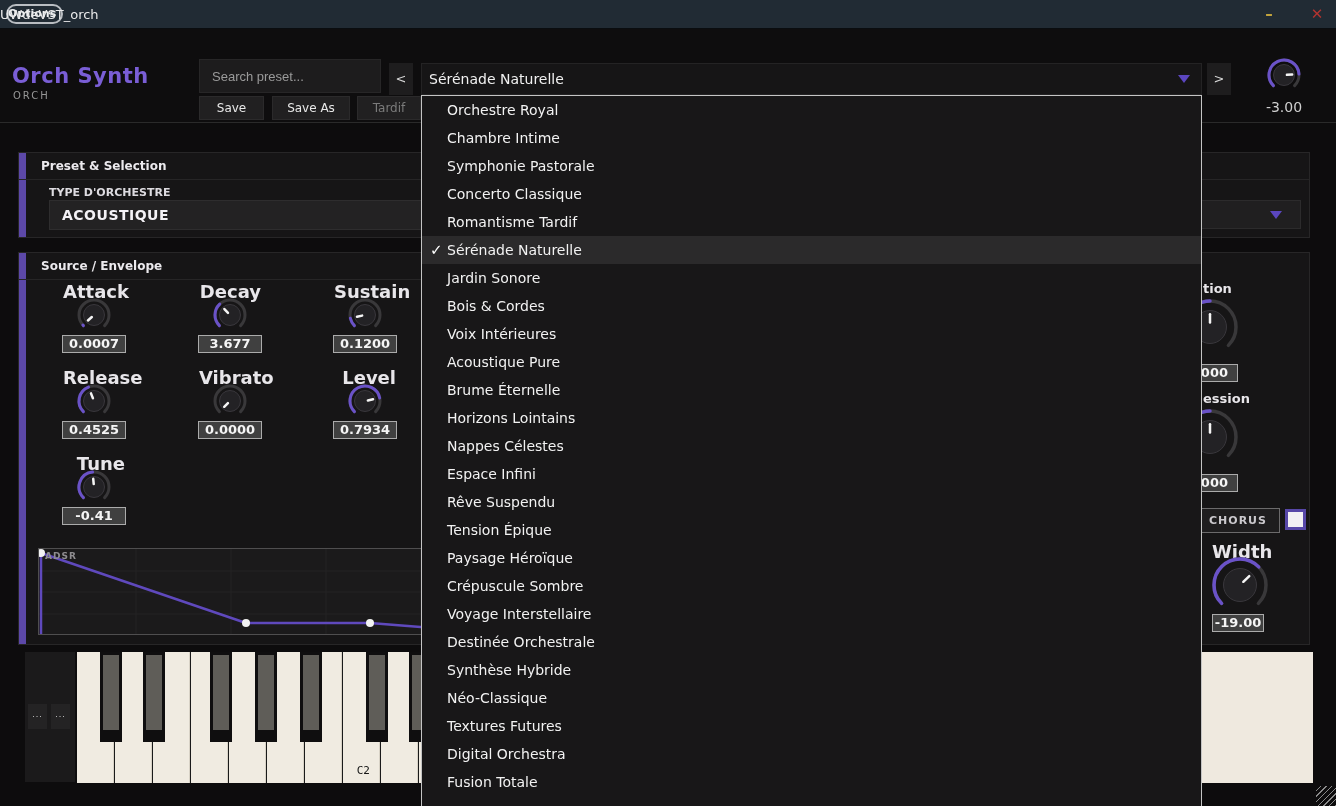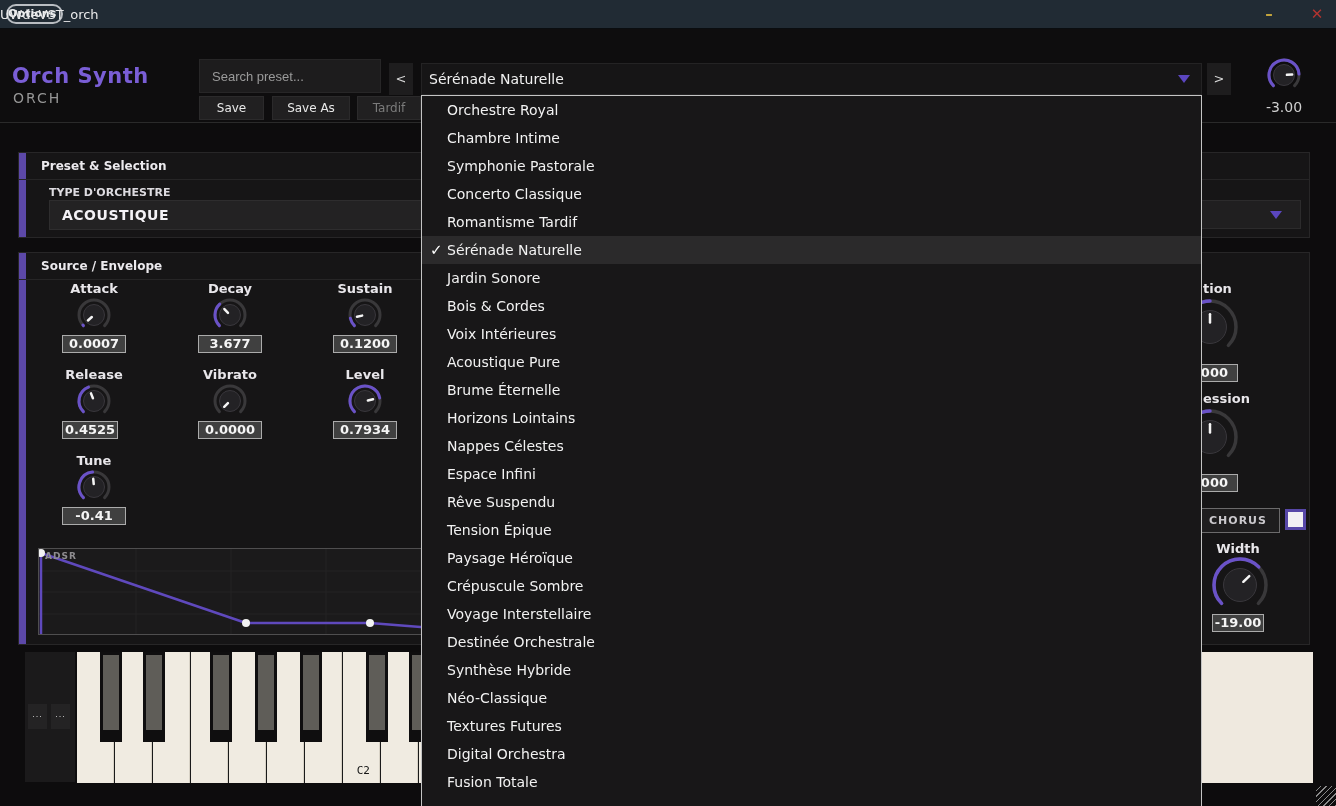--- a/index.html
+++ b/index.html
@@ -16,21 +16,21 @@
     color:#e9e9ea; font-size:13px; }
   #min-btn { position:absolute; left:1258px; top:3px; width:22px; height:22px;
     color:#c2a33c; font-size:15px; font-weight:bold; text-align:center; line-height:22px; }
   #close-btn { position:absolute; left:1306px; top:3px; width:22px; height:22px;
     color:#b23430; font-size:15px; font-weight:bold; text-align:center; line-height:22px; }
 
   
   #header { position:absolute; left:0; top:29px; width:1336px; height:94px;
     border-bottom:1px solid #2a2a2a; background:#0e0d0e; }
   #logo { position:absolute; left:12px; top:35px; color:#7a5ed6; font-size:21px; font-weight:bold; letter-spacing:.5px; }
-  #logo-sub { position:absolute; left:13px; top:61px; color:#969696; font-size:14px; letter-spacing:2px; }
+  #logo-sub { position:absolute; left:13px; top:61px; color:#969696; font-size:10px; letter-spacing:2px; }
   #search { position:absolute; left:199px; top:30px; width:182px; height:34px;
     background:#1d1c1d; border:1px solid #272627; color:#c8c8c8; font-size:13px; padding-left:12px; outline:none; }
   #search::placeholder { color:#9a9a9a; }
   .hbtn { position:absolute; height:24px; background:#212021; border:1px solid #2b2a2b;
     color:#e8e8e8; font-size:12px; text-align:center; }
   #save-btn { left:199px; top:67px; width:65px; line-height:22px;text-align:center; }
   #saveas-btn { left:272px; top:67px; width:78px; line-height:22px; }
   #delete-btn { left:357px; top:67px; width:64px; line-height:22px; color:#7b7b7b; }
   #prev-btn,#next-btn { position:absolute; top:34px; width:24px; height:32px; background:#1e1d1e;
     color:#d8d8d8; font-size:13px; text-align:center; line-height:32px; }
@@ -55,21 +55,21 @@
     border:1px solid #2e2d2e; color:#f4f2f6; font-size:14px; font-weight:bold; letter-spacing:.5px;
     line-height:28px; padding-left:12px; }
   #type-select .dd-arrow { position:absolute; right:12px; top:11px; }
   #panel-env { left:18px; top:252px; width:637px; height:393px; }
   #panel-right-top { left:672px; top:152px; width:638px; height:86px; }
   #rt-select { position:absolute; left:28px; top:47px; width:600px; height:29px; background:#201f20;
     border:1px solid #2c2b2c; }
   #rt-select .dd-arrow { position:absolute; right:18px; top:10px; }
   #panel-right { left:672px; top:252px; width:638px; height:393px; }
 
-  .knob-label { position:absolute; font-size:13px; font-weight:bold; color:#e8e6ea; text-align:center; }
+  .knob-label { position:absolute; font-size:18px; font-weight:bold; color:#e8e6ea; text-align:right; }
   .vbox { position:absolute; background:#404040; border:1px solid #ababab; color:#f5f5f5;
     font-size:13px; font-weight:bold; text-align:center; height:18px; line-height:16px; }
   .knob { position:absolute; }
 
   
   #env-graph { position:absolute; left:38px; top:548px; width:605px; height:87px;
     background:#1b1a1b; border:1px solid #4f4e4f; }
   #env-label { position:absolute; left:6px; top:2px; font-size:9px; font-weight:bold; color:#8f8d90; letter-spacing:1px; }
 
   
@@ -188,21 +188,21 @@
       <path d="M 7.393398282201787 28.606601717798213 A 15 15 0 1 1 28.606601717798213 28.606601717798213" stroke="#39383a" stroke-width="3" fill="none" stroke-linecap="round"></path>
       <circle cx="18" cy="18" r="10.5" fill="#232225" stroke="#39373c" stroke-width="1"></circle>
       <line x1="15.92110606331155" y1="20.07889393668845" x2="12.208795462082175" y2="23.791204537917825" stroke="#f5f5f5" stroke-width="2.5" stroke-linecap="round"></line>
     </svg></div>
 <div class="knob" style="left:347px;top:383px;"><svg width="36" height="36">
       <path d="M 7.393398282201787 28.606601717798213 A 15 15 0 1 1 28.606601717798213 28.606601717798213" stroke="#39383a" stroke-width="3" fill="none" stroke-linecap="round"></path>
       <path d="M 7.393398282201787 28.606601717798213 A 15 15 0 1 1 32.68834215932649 14.958190569652317" stroke="#6a52c8" stroke-width="3" fill="none" stroke-linecap="round"></path>
       <circle cx="18" cy="18" r="10.5" fill="#232225" stroke="#39373c" stroke-width="1"></circle>
       <line x1="20.878915063227993" y1="17.403805351651854" x2="26.019834818992262" y2="16.339172051030165" stroke="#f5f5f5" stroke-width="2.5" stroke-linecap="round"></line>
     </svg></div>
-<div class="vbox" style="left:62px;top:421px;width:56px;">0.4525</div>
+<div class="vbox" style="left:62px;top:421px;width:64px;">0.4525</div>
 <div class="vbox" style="left:198px;top:421px;width:64px;">0.0000</div>
 <div class="vbox" style="left:333px;top:421px;width:64px;">0.7934</div>
 
 <div class="knob-label" style="left:63px;top:453px;width:62px;">Tune</div>
 <div class="knob" style="left:76px;top:469px;"><svg width="36" height="36">
       <path d="M 7.393398282201787 28.606601717798213 A 15 15 0 1 1 28.606601717798213 28.606601717798213" stroke="#39383a" stroke-width="3" fill="none" stroke-linecap="round"></path>
       <path d="M 7.393398282201787 28.606601717798213 A 15 15 0 0 1 16.588375300222282 3.0665705309538005" stroke="#6a52c8" stroke-width="3" fill="none" stroke-linecap="round"></path>
       <circle cx="18" cy="18" r="10.5" fill="#232225" stroke="#39373c" stroke-width="1"></circle>
       <line x1="17.72332155884357" y1="15.073047824066943" x2="17.229252913921368" y2="9.846347509900776" stroke="#f5f5f5" stroke-width="2.5" stroke-linecap="round"></line>
     </svg></div>

